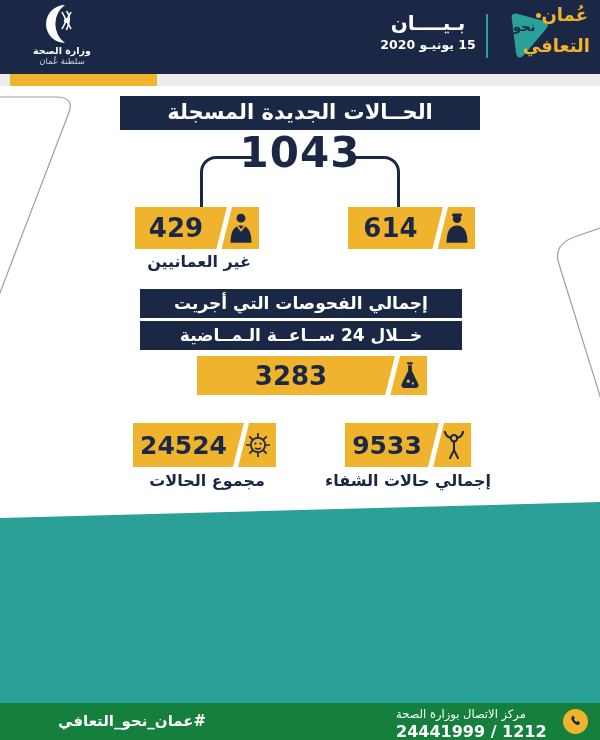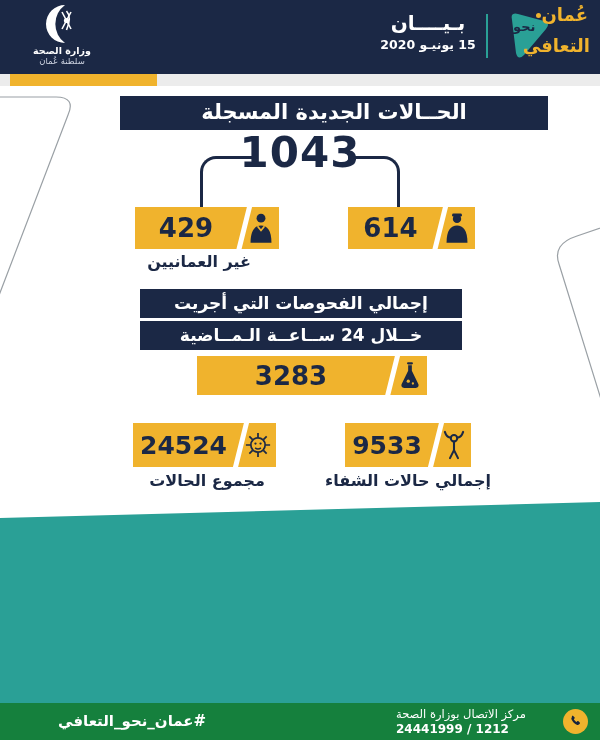--- a/index.html
+++ b/index.html
@@ -27,36 +27,36 @@
   .cl-dot{position:absolute;left:44px;top:9px;width:5px;height:5px;border-radius:50%;background:var(--yellow);}
   .cl-w2{position:absolute;left:21px;top:15px;color:var(--navy);font-size:13px;font-weight:bold;}
   .cl-w3{position:absolute;right:2px;top:31px;color:var(--yellow);font-size:18px;font-weight:bold;}
 
   .accent-bar{position:absolute;left:10px;top:74px;width:147px;height:12px;background:var(--yellow);}
 
   
   .white-card{position:absolute;left:0;top:86px;width:600px;height:434px;background:var(--white);}
   .deco{position:absolute;left:0;top:0;pointer-events:none;}
 
-  .title-banner{position:absolute;left:120px;top:96px;width:428px;height:34px;background:var(--navy);
+  .title-banner{position:absolute;left:120px;top:96px;width:360px;height:34px;background:var(--navy);
     color:#fff;font-size:21px;font-weight:bold;text-align:center;line-height:33px;}
   .big-total{position:absolute;left:0;top:128px;width:600px;text-align:center;
     color:var(--navy);font-size:42px;font-weight:bold;letter-spacing:1px;}
   .bracket-l{position:absolute;left:200px;top:156px;width:52px;height:52px;
     border-left:3px solid var(--navy);border-top:3px solid var(--navy);border-top-left-radius:16px;}
   .bracket-r{position:absolute;left:348px;top:156px;width:52px;height:52px;
     border-right:3px solid var(--navy);border-top:3px solid var(--navy);border-top-right-radius:16px;}
 
   .ybox{position:absolute;background:var(--yellow);overflow:hidden;}
   .ybox .num{position:absolute;left:0;top:0;bottom:0;right:42px;text-align:center;
     color:var(--navy);font-weight:bold;display:flex;align-items:center;justify-content:center;}
   .ybox .slash{position:absolute;right:33px;top:-6px;width:5px;height:60px;background:#fff;
     transform:rotate(14deg);border-radius:3px;}
   .ybox .bicon{position:absolute;right:3px;top:50%;transform:translateY(-50%);}
-  .box-429{left:135px;top:207px;width:144px;height:42px;text-decoration:underline;}
+  .box-429{left:135px;top:207px;width:124px;height:42px;text-decoration:underline;}
   .box-614{left:348px;top:207px;width:127px;height:42px;}
   .box-429 .num,.box-614 .num{font-size:26px;}
   .box-lbl{position:absolute;color:var(--navy);font-size:16px;font-weight:bold;text-align:center;white-space:nowrap;}
   .lbl-429{left:125px;top:252px;width:148px;}
   .lbl-614{left:343px;top:252px;width:137px;}
 
   .test-banner{position:absolute;left:140px;width:322px;height:29px;background:var(--navy);
     color:#fff;font-size:17px;font-weight:bold;text-align:center;line-height:28px;}
   .tb1{top:289px;} .tb2{top:321px;}
   .box-3283{left:197px;top:356px;width:230px;height:39px;}
@@ -72,21 +72,21 @@
   .teal-band{position:absolute;left:0;top:502px;width:600px;height:201px;background:var(--teal);
     clip-path:polygon(0 16px,600px 0,600px 201px,0 201px);}
   .tstat{position:absolute;}
 
   
   .footer{position:absolute;left:0;top:703px;width:600px;height:37px;background:#15803d;}
   .hashtag{position:absolute;left:58px;top:9px;color:#fff;font-size:15px;font-weight:bold;}
   .cc-icon{position:absolute;right:12px;top:6px;width:25px;height:25px;border-radius:50%;
     background:var(--yellow);display:flex;align-items:center;justify-content:center;}
   .cc-label{position:absolute;right:44px;top:4px;color:#fff;font-size:11.5px;font-weight:normal;text-align:left;width:160px;}
-  .cc-num{position:absolute;right:44px;top:19px;color:#fff;font-size:12px;font-weight:bold;text-align:left;width:160px;direction:ltr;margin-left:7px;}
+  .cc-num{position:absolute;right:44px;top:19px;color:#fff;font-size:16px;font-weight:bold;text-align:left;width:160px;direction:ltr;margin-left:7px;}
 </style>
 </head>
 <body>
 
 <div class="canvas">
 
   <div class="top-header">
     <div class="moh-logo">
       <svg width="44" height="40" viewBox="0 0 44 40">
         <path d="M25 1 a19 19 0 1 0 0 38 A23.5 23.5 0 0 1 25 1 Z" fill="#ffffff"></path>

